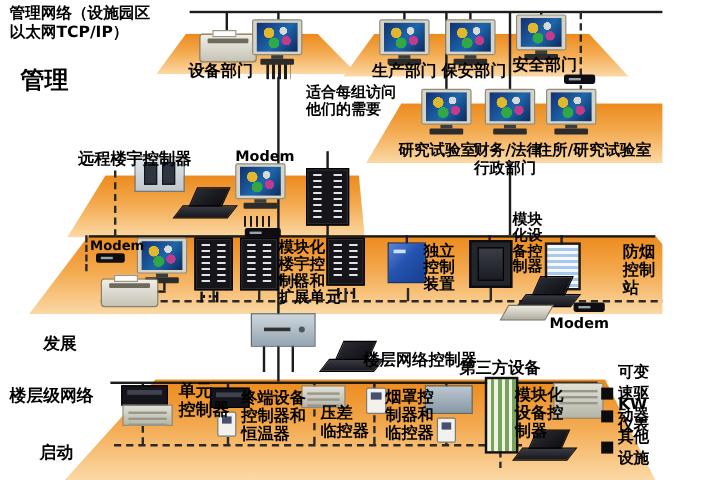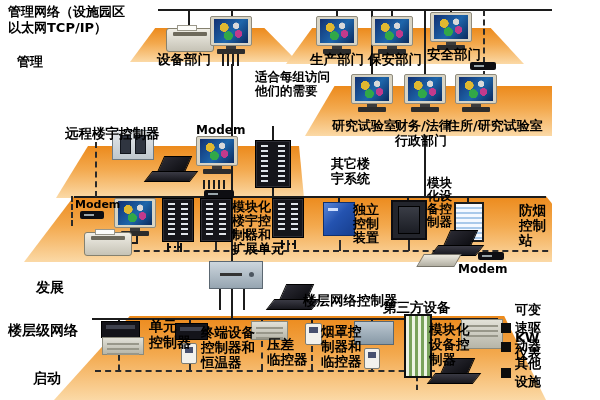--- a/index.html
+++ b/index.html
@@ -224,36 +224,34 @@
   <div class="graypanel" style="left:251px;top:321px;width:35px;height:17px;"></div>
   <div class="thermo" style="left:305px;top:323px;width:15px;height:20px;"></div>
   <div class="metalbox" style="left:354px;top:321px;"></div>
   <div class="thermo" style="left:364px;top:348px;"></div>
   <div class="greenrack" style="left:404px;top:314px;"></div>
   <div class="graypanel" style="left:461px;top:319px;width:40px;height:28px;"></div>
   <div class="laptop" style="left:431px;top:358px;"></div>
 
   <div class="lbl" style="left:8px;top:4px;font-size:13px;line-height:16px;">管理网络（设施园区
 以太网TCP/IP）</div>
-  <div class="lbl" style="left:17px;top:55px;font-size:13px;">管理</div>
+  <div class="lbl" style="left:17px;top:55px;font-size:20px;">管理</div>
   <div class="lbl" style="left:157px;top:52px;font-size:13.5px;">设备部门</div>
   <div class="lbl" style="left:310px;top:52px;font-size:13.5px;">生产部门</div>
   <div class="lbl" style="left:368px;top:52px;font-size:13.5px;">保安部门</div>
   <div class="lbl" style="left:427px;top:47px;font-size:13.5px;">安全部门</div>
   <div class="lbl" style="left:255px;top:70px;font-size:12.5px;">适合每组访问
 他们的需要</div>
   <div class="lbl" style="left:332px;top:119px;font-size:13px;">研究试验室</div>
   <div class="lbl" style="left:395px;top:119px;font-size:13px;">财务/法律
 行政部门</div>
   <div class="lbl" style="left:447px;top:119px;font-size:13px;">住所/研究试验室</div>
   <div class="lbl" style="left:65px;top:126px;font-size:13.5px;">远程楼宇控制器</div>
   <div class="lbl" style="left:196px;top:124px;font-size:12px;">Modem</div>
   <div class="lbl" style="left:75px;top:199px;font-size:11px;">Modem</div>
-  <div class="lbl" style="left:331px;top:157px;font-size:13px;">其它楼
-宇系统</div>
   <div class="lbl" style="left:232px;top:200px;font-size:13px;line-height:14px;">模块化
 楼宇控
 制器和
 扩展单元</div>
   <div class="lbl" style="left:353px;top:203px;font-size:13px;line-height:14px;">独立
 控制
 装置</div>
   <div class="lbl" style="left:427px;top:176px;font-size:12.5px;line-height:13px;">模块
 化设
 备控

